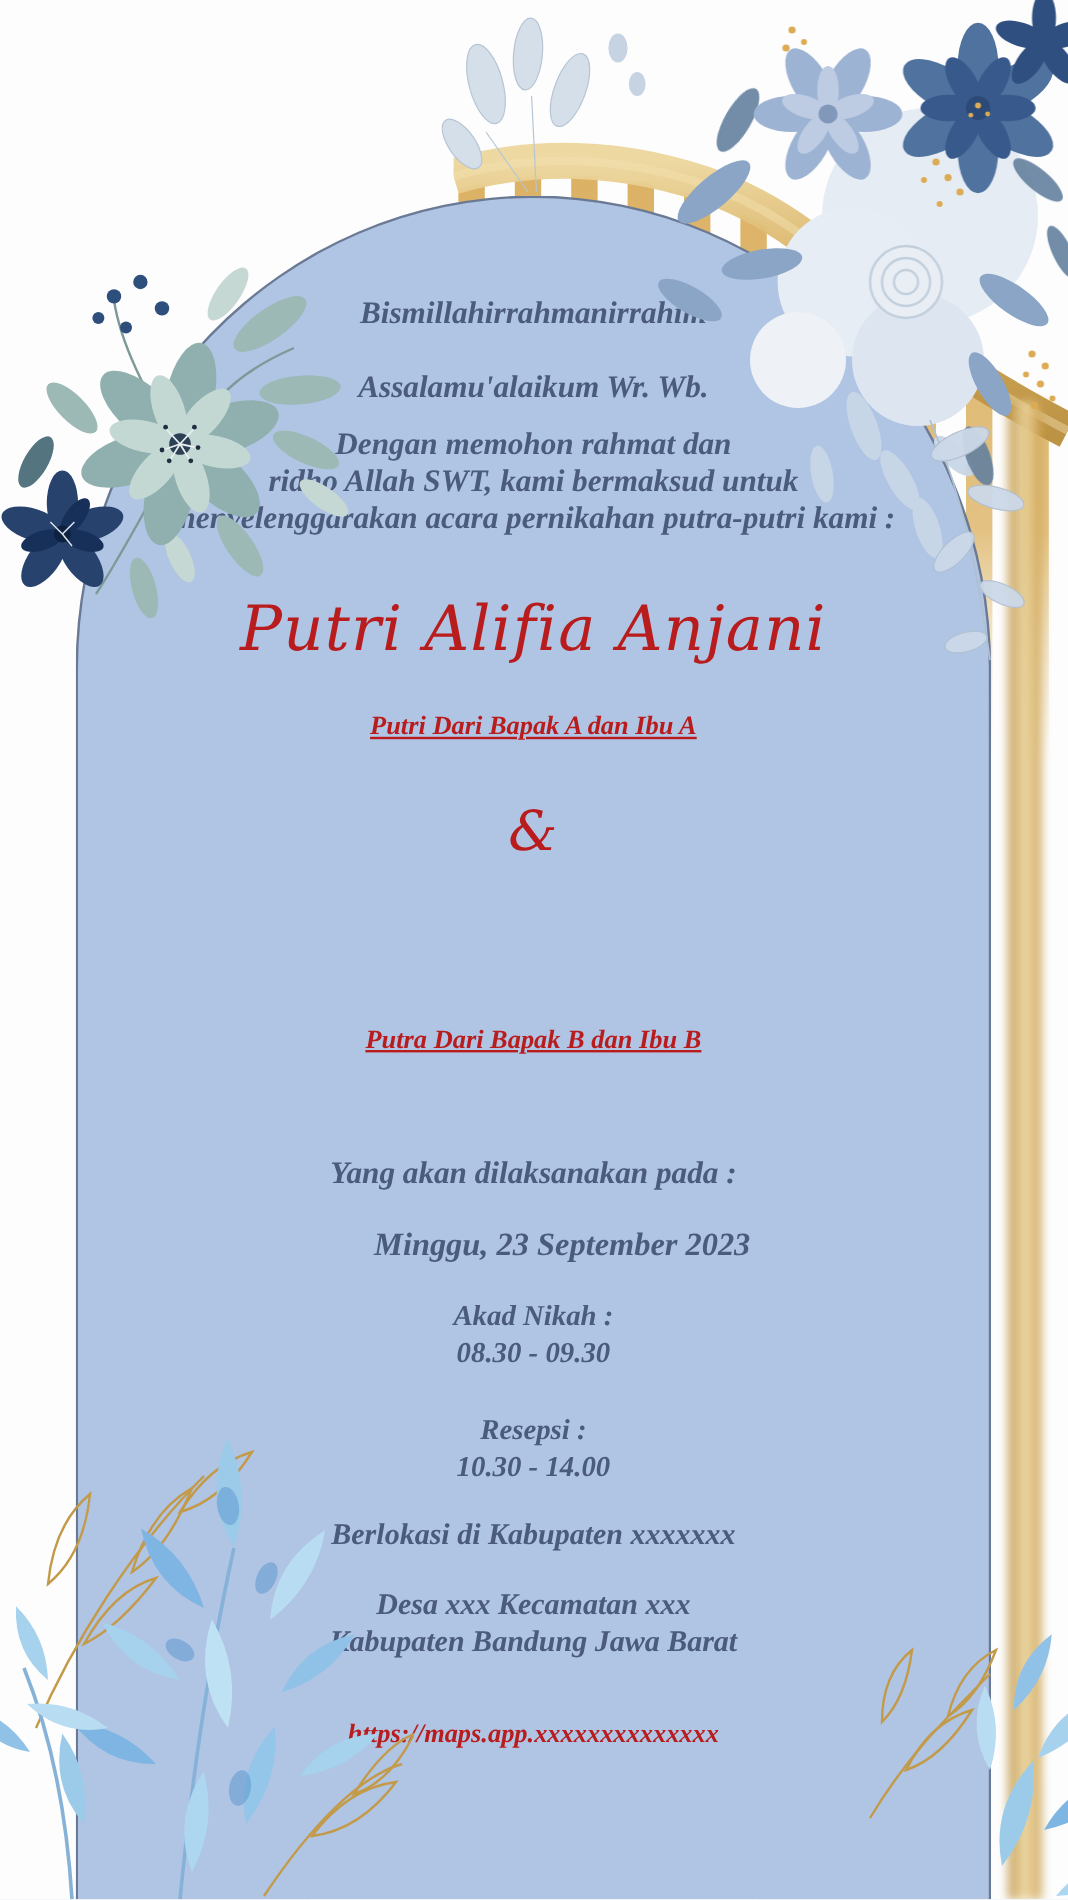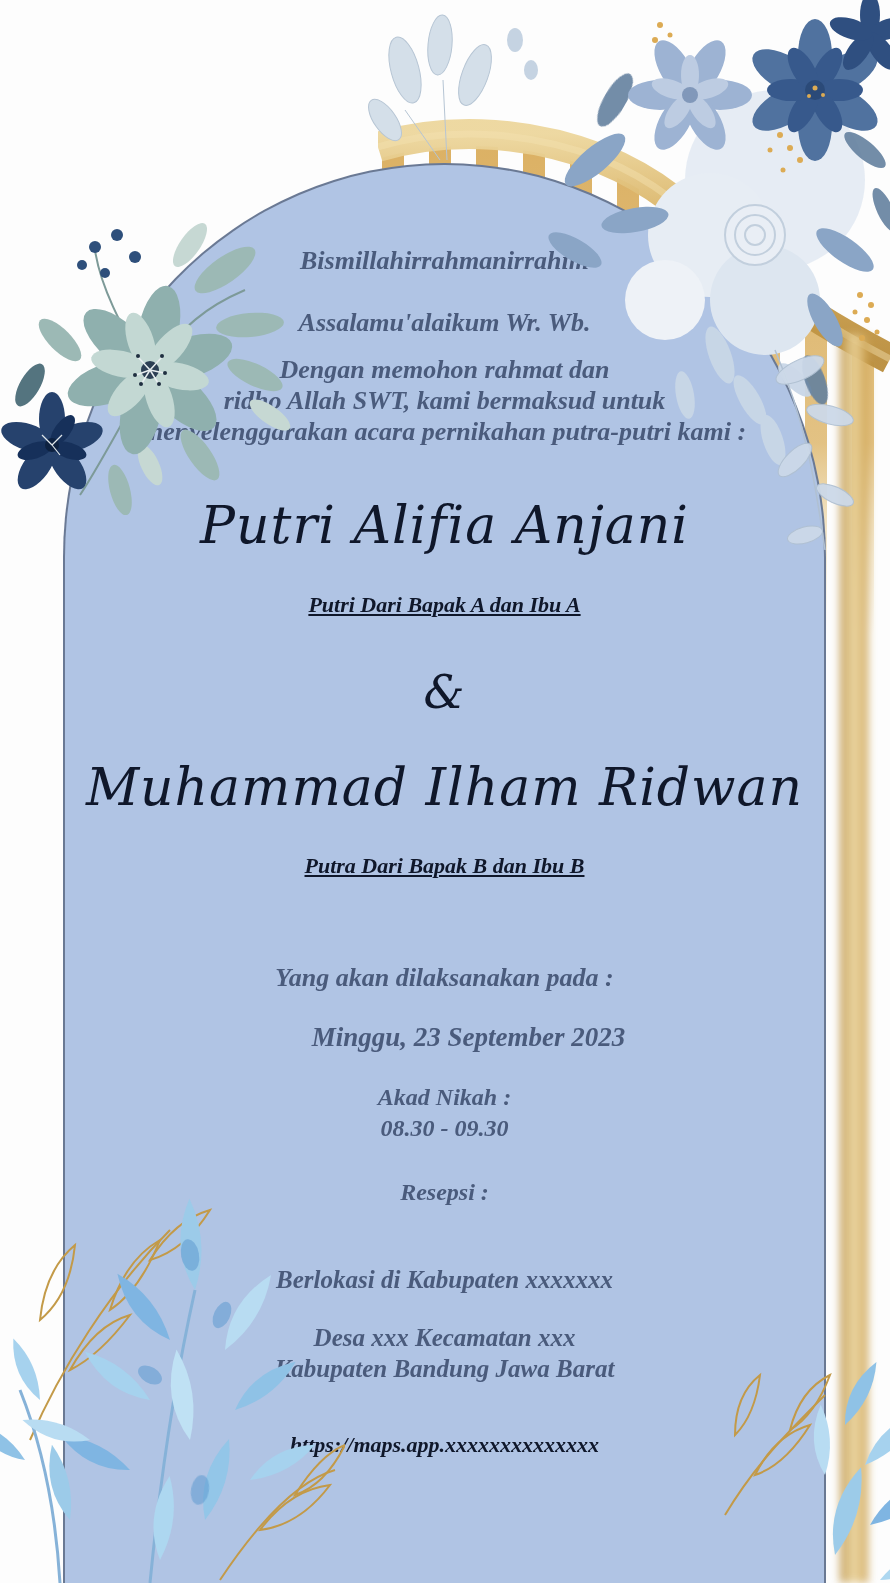--- a/index.html
+++ b/index.html
@@ -7,21 +7,21 @@
           font-family:"Liberation Serif",serif;}
   .layer{position:absolute;}
   
   .arch{position:absolute;left:63px;top:163px;width:763px;height:1420px;
         background:#b0c4e4;border:2px solid rgba(50,60,82,.55);border-bottom:none;
         border-radius:382px 382px 0 0 / 395px 395px 0 0;box-sizing:border-box;z-index:2;}
   .txt{position:absolute;left:0;right:0;text-align:center;}
   .serifb{font-family:"Liberation Serif",serif;font-style:italic;font-weight:700;}
   .script{font-family:"DejaVu Serif",serif;font-style:italic;font-weight:400;letter-spacing:1px;}
   .t-dark{color:#4a5b7c;}
-  .t-white{color:#0f172a;}
+  .t-white{color:#b91c1c;}
   .fs26{font-size:26px;line-height:31px;}
   .fs27{font-size:27px;margin-left:48px;}
   .fs25{font-size:25px;line-height:31px;}
   .fs24{font-size:24px;line-height:31px;}
   .fs22{font-size:22px;text-decoration:underline;}
   .name{font-size:52px;}
   .amp{font-size:46px;}
   .maplink{font-size:22px;text-decoration:none;}
   svg{display:block;}
 </style>
@@ -341,35 +341,35 @@
       <div>ridho Allah SWT, kami bermaksud untuk</div>
       <div>menyelenggarakan acara pernikahan putra-putri kami :</div>
     </div>
 
     <div class="txt script t-white name" style="top:330px">Putri Alifia Anjani</div>
 
     <div class="txt serifb t-white fs22" style="top:427px">Putri Dari Bapak A dan Ibu A</div>
 
     <div class="txt script t-white amp" style="top:500px">&amp;</div>
 
-    <div class="txt script t-white name" style="top:592px">Muhammad Ilham Ridwan</div>
 
     <div class="txt serifb t-white fs22" style="top:688px">Putra Dari Bapak B dan Ibu B</div>
 
     <div class="txt serifb t-dark fs26" style="top:797px">Yang akan dilaksanakan pada :</div>
 
     <div class="txt serifb t-dark fs27" style="top:857px">Minggu, 23 September 2023</div>
 
     <div class="txt serifb t-dark fs24" style="top:917px">
       <div>Akad Nikah :</div>
       <div>08.30 - 09.30</div>
     </div>
 
     <div class="txt serifb t-dark fs24" style="top:1012px">
       <div>Resepsi :</div>
+      <div>10.30 - 14.00</div>
     </div>
 
     <div class="txt serifb t-dark fs25" style="top:1099px">Berlokasi di Kabupaten xxxxxxx</div>
 
     <div class="txt serifb t-dark fs25" style="top:1157px">
       <div>Desa xxx Kecamatan xxx</div>
       <div>Kabupaten Bandung Jawa Barat</div>
     </div>
 
     <div class="txt" style="top:1267px">

